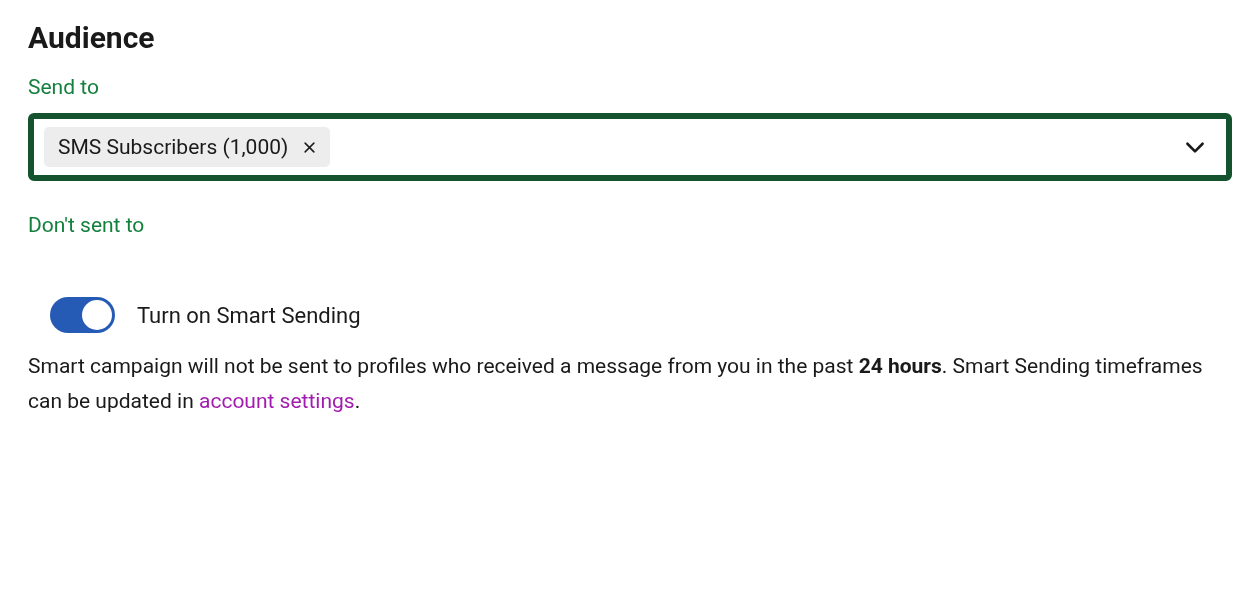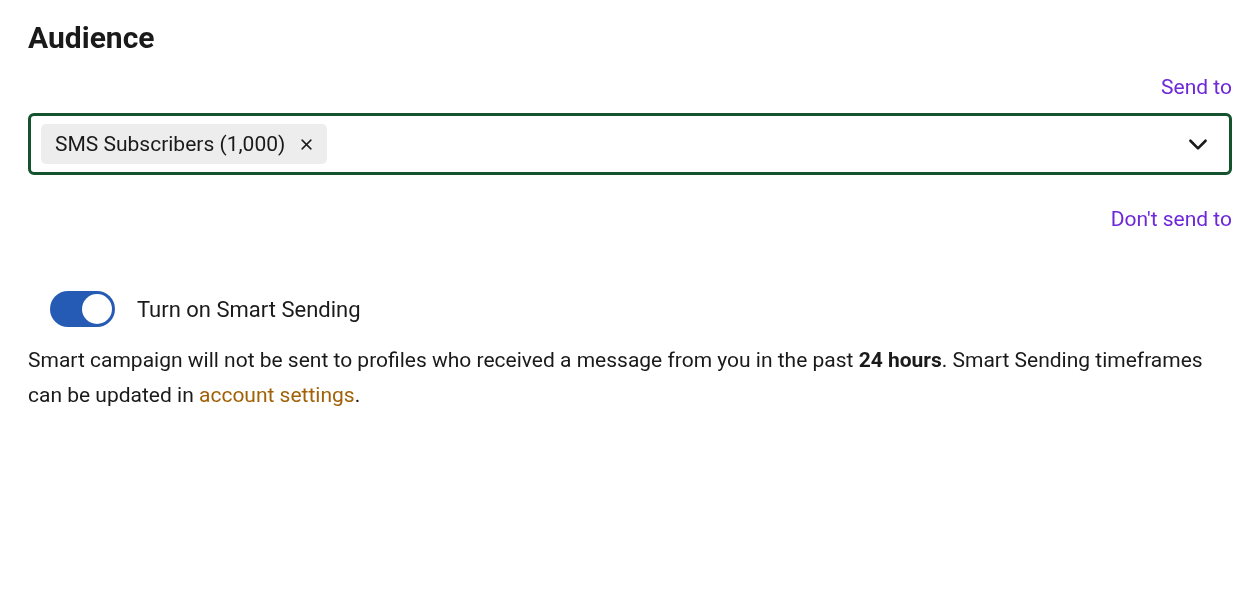--- a/index.html
+++ b/index.html
@@ -18,30 +18,29 @@
       font-weight: 700;
       color: #1a1a1a;
       margin-bottom: 20px;
     }
     .field-group {
       margin-bottom: 32px;
     }
     .field-label {
       font-size: 21px;
       font-weight: 400;
-      color: #6d28d9;
+      color: #15803d;
       margin-bottom: 14px;
-      text-align: right;
     }
     .multi-select {
       display: flex;
       align-items: center;
       justify-content: space-between;
       width: 100%;
-      border: 3px solid #14532d;
+      border: 6px solid #14532d;
       border-radius: 6px;
       padding: 8px 18px 8px 10px;
       background: #fff;
       min-height: 60px;
     }
     .chips {
       display: flex;
       gap: 8px;
       flex-wrap: wrap;
     }
@@ -115,21 +114,21 @@
       font-size: 21px;
       color: #1a1a1a;
       line-height: 1.65;
       margin-left: -22px;
     }
     .smart-description .bold {
       font-weight: 700;
       text-align: right;
     }
     .smart-description .link {
-      color: #a16207;
+      color: #a21caf;
       cursor: pointer;
     }
   </style>
 </head>
 <body>
 
 <h1 class="section-title">Audience</h1>
 
 <div class="field-group">
   <div class="field-label">Send to</div>
@@ -147,21 +146,21 @@
     </div>
     <span class="dropdown-caret">
       <svg viewBox="0 0 24 24" fill="none" stroke="currentColor" stroke-width="2.4" stroke-linecap="round" stroke-linejoin="round">
         <polyline points="5 9 12 16 19 9"></polyline>
       </svg>
     </span>
   </div>
 </div>
 
 <div class="field-group">
-  <div class="field-label">Don't send to</div>
+  <div class="field-label">Don't sent to</div>
 </div>
 
 <div class="smart-sending">
   <div class="toggle-row">
     <div class="toggle">
       <div class="toggle-knob"></div>
     </div>
     <div class="toggle-label">Turn on Smart Sending</div>
   </div>
   <p class="smart-description">

